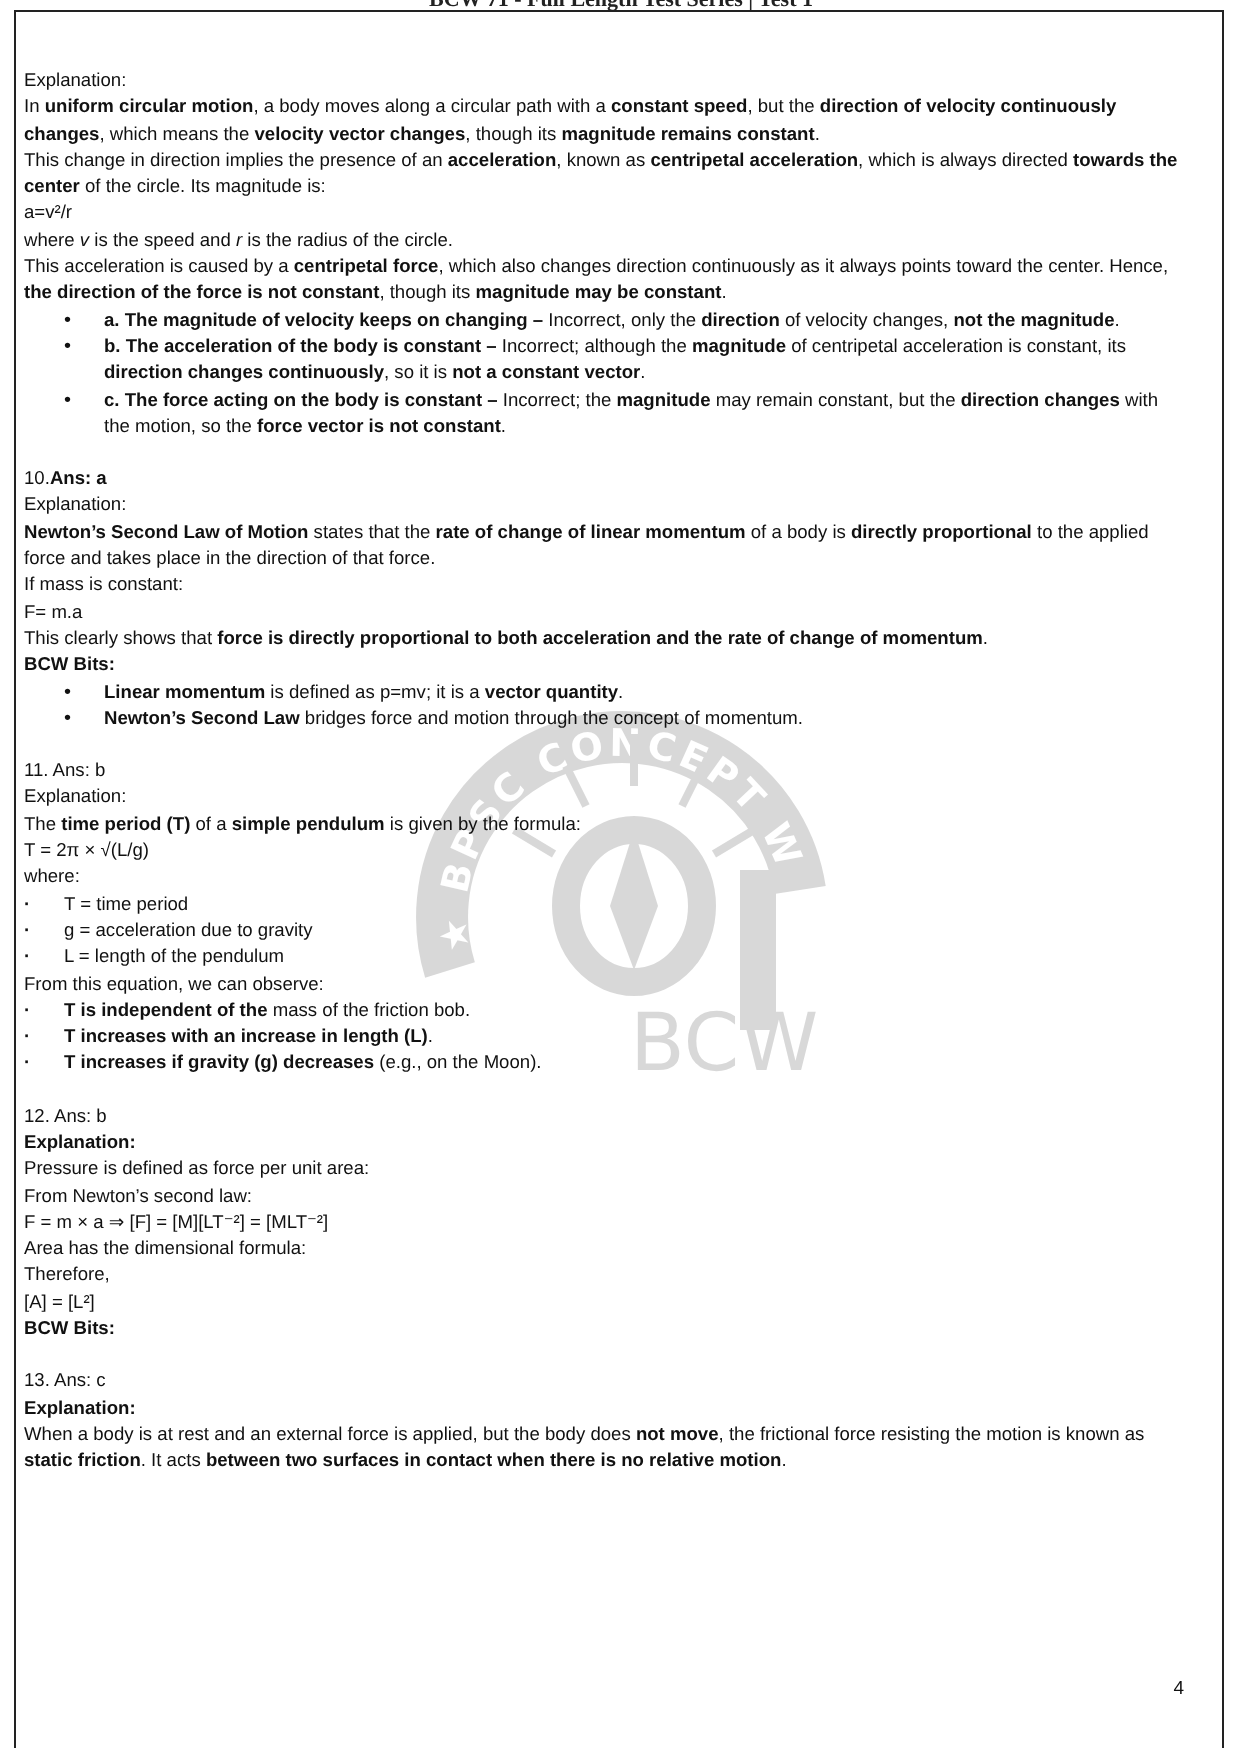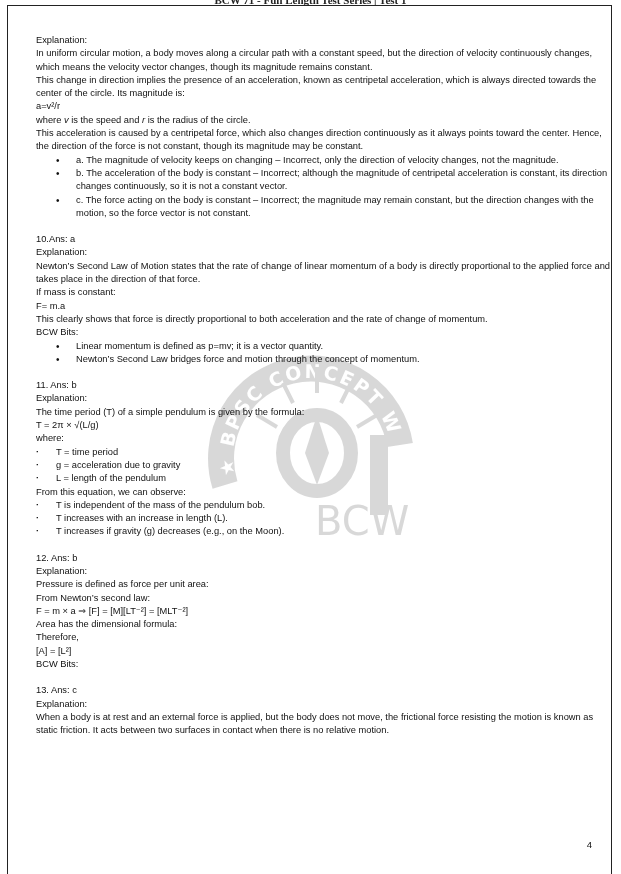--- a/index.html
+++ b/index.html
@@ -2,23 +2,23 @@
 <html><head>
 <meta charset="utf-8">
 <style>
   html, body { margin:0; padding:0; background:#fff; }
   body { width:621px; height:874px; position:relative; overflow:hidden;
          font-family:"Liberation Sans", sans-serif; color:#111; }
   .header-title { position:absolute; top:-6px; left:0; width:621px; text-align:center;
          font-family:"Liberation Serif", serif; font-size:11px; font-weight:bold; color:#222; }
   .page-border { position:absolute; left:7px; top:5px; width:605px; height:880px;
          border:1.5px solid #222; box-sizing:border-box; }
-  .content { position:absolute; left:36px; top:34px; width:580px; font-size:9.3px; line-height:13.3px; }
+  .content { position:absolute; left:12px; top:34px; width:580px; font-size:9.3px; line-height:13.3px; }
   .content p { margin:0; }
-  .content b { font-weight:normal; }
+  .content b { font-weight:bold; }
   .gap { height:13px; }
   ul.dot { margin:0; padding-left:40px; list-style:none; }
   ul.dot li { position:relative; }
   ul.dot li::before { content:"•"; position:absolute; left:-20px; top:0; font-size:10px; }
   ul.small { margin:0; padding-left:20px; list-style:none; }
   ul.small li { position:relative; }
   ul.small li::before { content:"·"; position:absolute; left:-20px; font-weight:bold; }
   .page-number { position:absolute; right:29px; top:839px; font-size:9.5px; }
   .watermark { position:absolute; left:205px; top:345px; width:210px; height:200px; opacity:0.32; pointer-events:none; }
 </style>
@@ -78,21 +78,21 @@
   <p><span>The </span><b>time period (T)</b><span> of a </span><b>simple pendulum</b><span> is given by the formula:</span></p>
   <p>T = 2π × √(L/g)</p>
   <p>where:</p>
   <ul class="small">
     <li>T = time period</li>
     <li>g = acceleration due to gravity</li>
     <li>L = length of the pendulum</li>
   </ul>
   <p>From this equation, we can observe:</p>
   <ul class="small">
-    <li><b>T is independent of the </b><span>mass</span><span> of the pendulum bob.</span></li>
+    <li><b>T is independent of the </b><span>mass</span><span> of the friction bob.</span></li>
     <li><b>T increases with an increase in length (L)</b><span>.</span></li>
     <li><b>T increases if gravity (g) decreases</b><span> (e.g., on the Moon).</span></li>
   </ul>
   <div class="gap"></div>
 
   <p>12. Ans: b</p>
   <p><b>Explanation:</b></p>
   <p> Pressure is defined as force per unit area:</p>
   <p>From Newton’s second law:</p>
   <p> F = m × a ⇒ [F] = [M][LT⁻²] = [MLT⁻²]</p>

